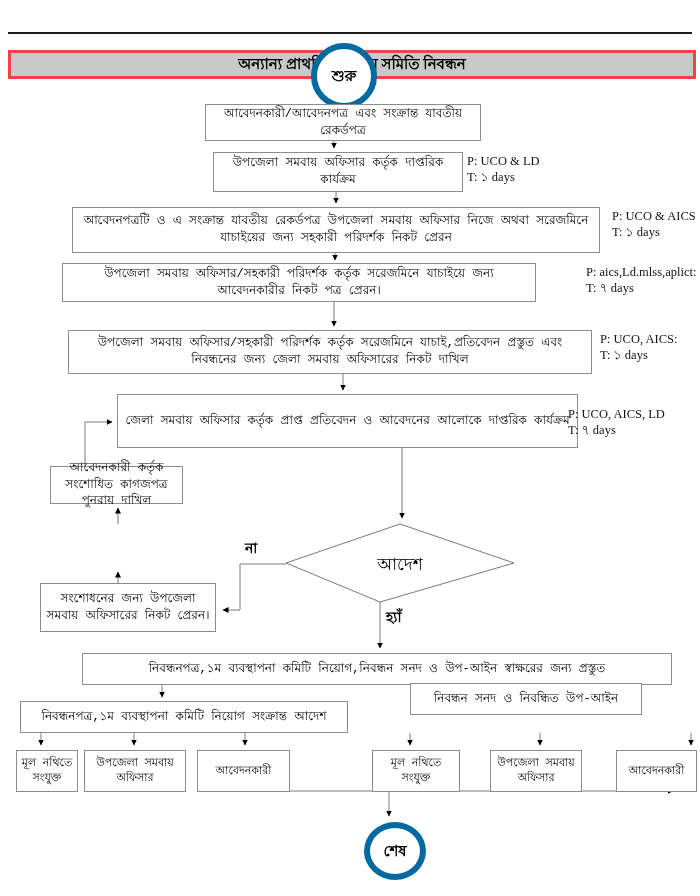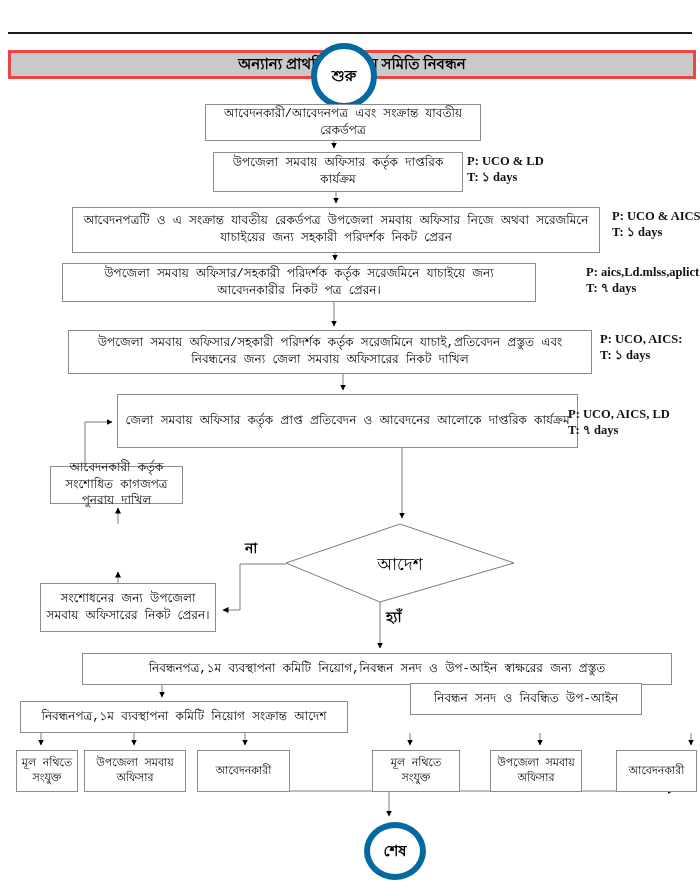--- a/index.html
+++ b/index.html
@@ -9,21 +9,21 @@
   .titlebar{position:absolute;left:8px;top:6px;width:682px;height:23px;background:#c9c9c9;
             border:3px solid #ef4444;display:flex;align-items:center;justify-content:center;
             font-size:15px;font-weight:bold;margin-top:44px;}
   .titlerule{position:absolute;left:8px;top:32px;width:684px;height:0;border-top:2px solid #1c1c1c;}
   .box{position:absolute;border:1px solid #8c8c8c;background:#fff;box-sizing:border-box;
        display:flex;align-items:center;justify-content:center;text-align:center;
        font-size:12px;line-height:1.4;padding:1px 5px;font-family:Liberation Mono, monospace;}
   .small{font-size:11px;line-height:1.35;padding:1px 2px;}
   .terminal{position:absolute;border:6px solid #0369a1;background:#fff;border-radius:50%;
             display:flex;align-items:center;justify-content:center;font-weight:bold;font-size:15px;}
-  .ann{position:absolute;font-weight:bold;font-size:12.5px;line-height:1.3;white-space:nowrap;color:#121212;}
+  .ann{position:absolute;font-weight:normal;font-size:12.5px;line-height:1.3;white-space:nowrap;color:#121212;}
   .lbl{position:absolute;font-weight:bold;font-size:14px;}
   .decision-text{position:absolute;left:330px;top:551px;width:140px;text-align:center;
                  font-size:17px;}
 </style>
 </head>
 <body>
 
 <div id="page">
 
   <svg id="connectors" viewBox="0 0 700 896" xmlns="http://www.w3.org/2000/svg">

